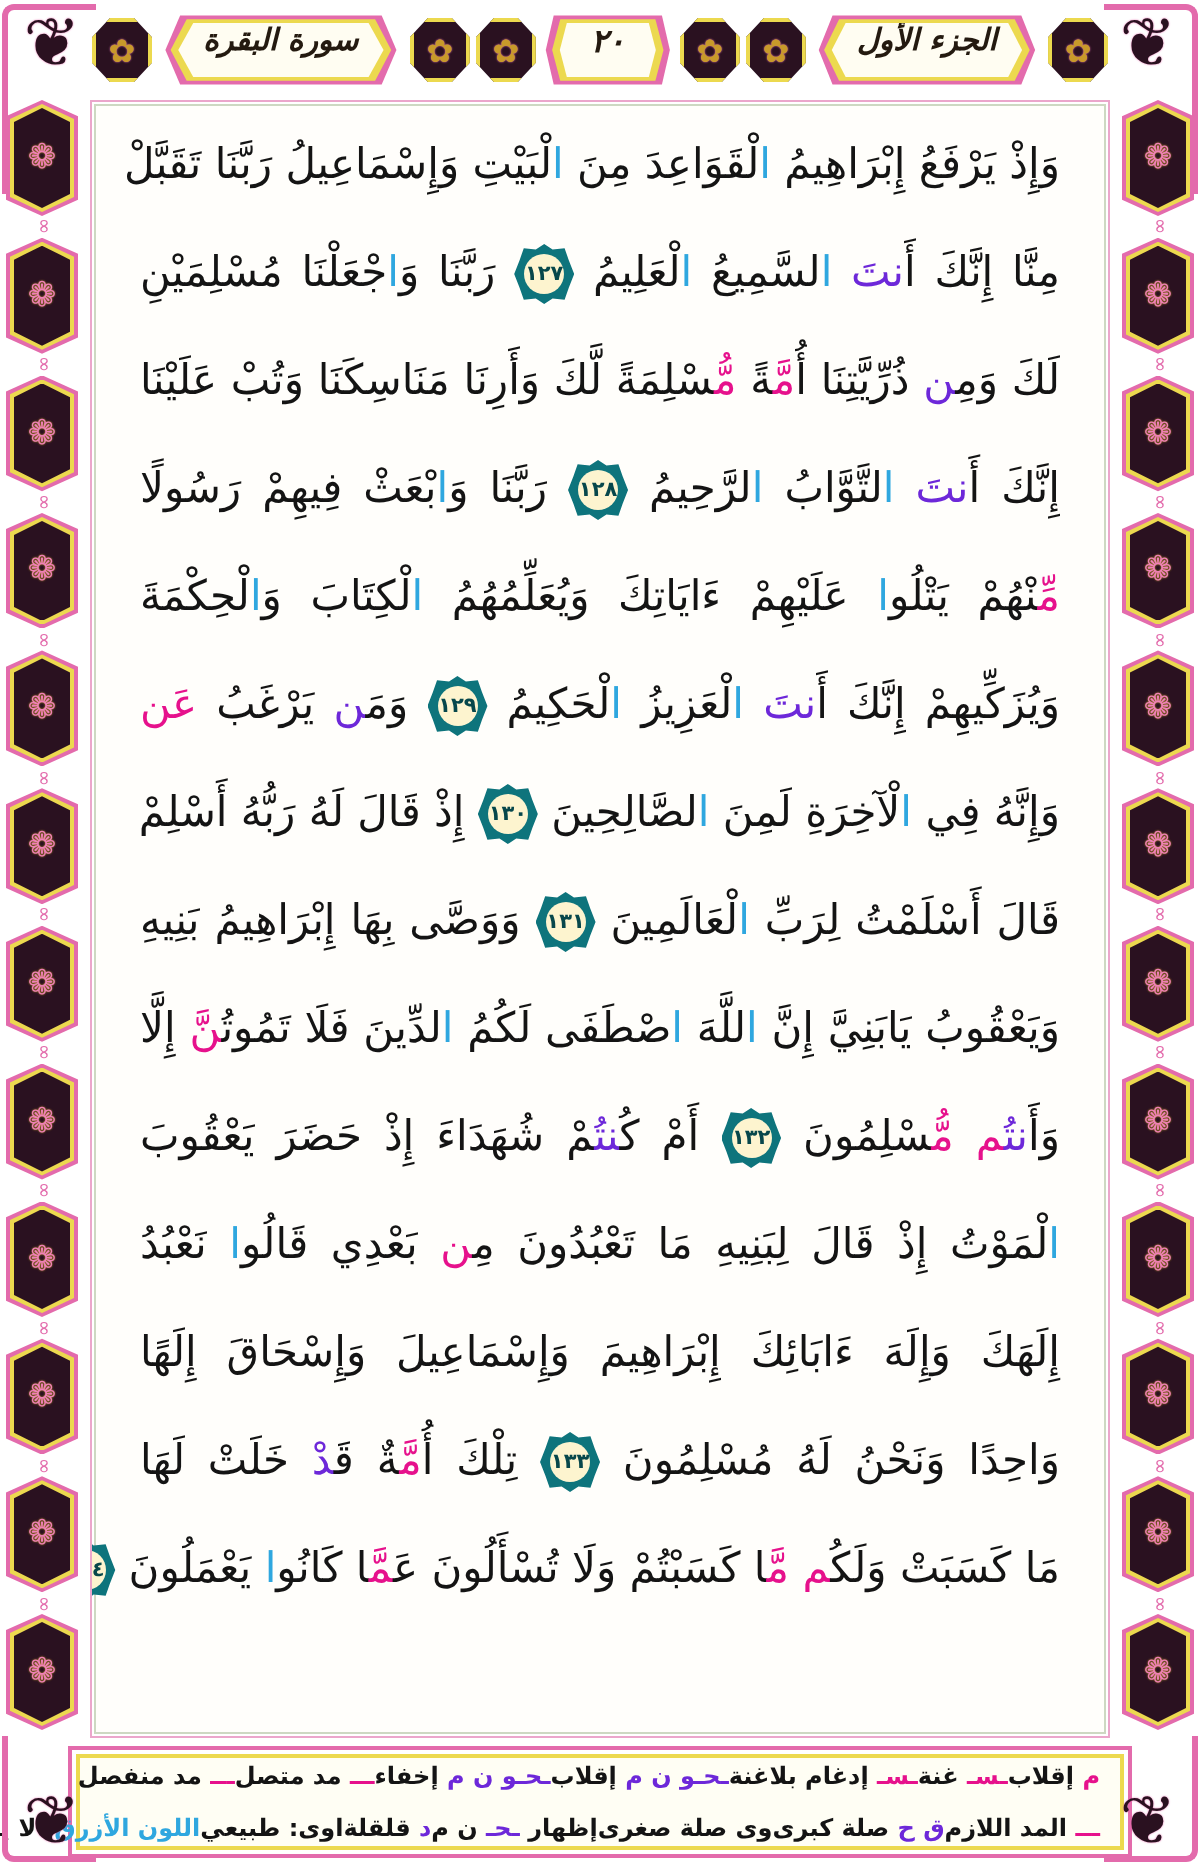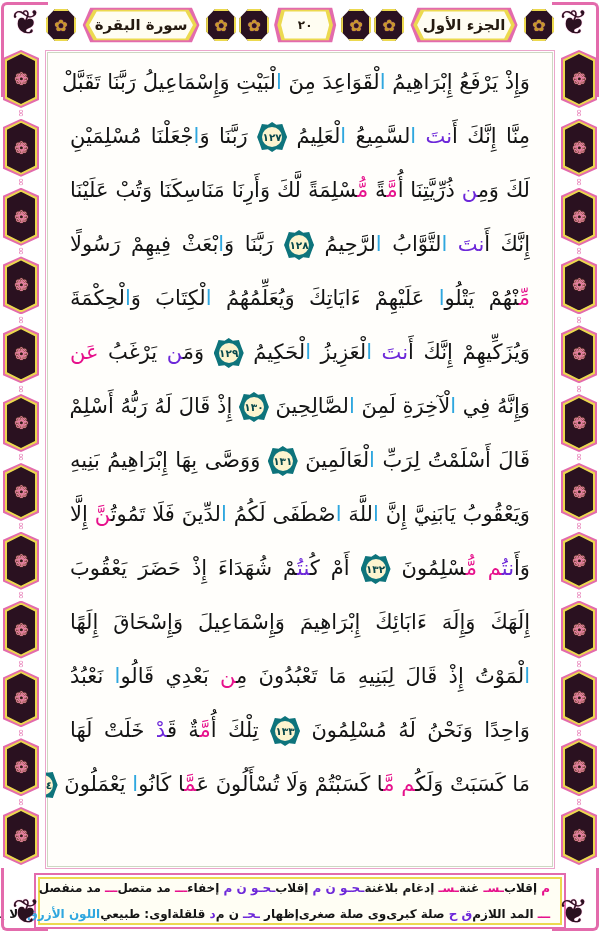--- a/index.html
+++ b/index.html
@@ -23,24 +23,24 @@
     clip-path:polygon(30% 0,70% 0,100% 30%,100% 70%,70% 100%,30% 100%,0 70%,0 30%);
     background:#2a1120;display:flex;align-items:center;justify-content:center;
     box-shadow:inset 0 0 0 2px #ecd94f;}
   .oct span{color:#c89a2a;font-size:16px;text-shadow:0 0 1px #ef7fb8;}
   .cart{height:36px;flex:1 1 auto;position:relative;
     clip-path:polygon(3% 50%,9% 2%,91% 2%,97% 50%,91% 98%,9% 98%);
     background:#e36bac;display:flex;align-items:stretch;}
   .cart-mid{flex:1;margin:2px 4px;clip-path:polygon(2% 50%,9% 2%,91% 2%,98% 50%,91% 98%,9% 98%);
     background:#ecd94f;display:flex;align-items:stretch;}
   .cart-in{flex:1;margin:2px 4px;clip-path:polygon(2% 50%,9% 2%,91% 2%,98% 50%,91% 98%,9% 98%);
-    background:#fffdf2;display:flex;align-items:center;justify-content:center;
-    font-weight:bold;font-size:15px;color:#241a10;letter-spacing:0;}
+    background:#fffdf2;display:flex;justify-content:center;
+    font-weight:bold;font-size:15px;color:#241a10;letter-spacing:0;font-style:italic;}
   .cart.hexnum{flex:0 0 66px;}
-  .cart.hexnum .cart-in{font-size:12px;}
+  .cart.hexnum .cart-in{font-size:16px;}
   
   .side{position:absolute;top:50px;bottom:68px;width:40px;z-index:3;
     display:flex;flex-direction:column;align-items:center;justify-content:space-between;}
   .side-l{left:1px}.side-r{right:1px}
   .tile{width:36px;height:58px;flex:0 0 auto;
     clip-path:polygon(50% 0,100% 14%,100% 86%,50% 100%,0 86%,0 14%);
     background:#e36bac;display:flex;align-items:stretch;justify-content:stretch;}
   .tile-mid{flex:1;margin:2px;clip-path:polygon(50% 0,100% 14%,100% 86%,50% 100%,0 86%,0 14%);
     background:#ecd94f;display:flex;align-items:stretch;}
   .tile-in{flex:1;margin:2px;clip-path:polygon(50% 0,100% 14%,100% 86%,50% 100%,0 86%,0 14%);
@@ -328,22 +328,22 @@
     <div class="qline"><span class="sk">وَإِذْ يَرْفَعُ إِبْرَاهِيمُ </span><span class="sb">ا</span><span class="sk">لْقَوَاعِدَ مِنَ </span><span class="sb">ا</span><span class="sk">لْبَيْتِ وَإِسْمَاعِيلُ رَبَّنَا تَقَبَّلْ</span></div>
     <div class="qline"><span class="sk">مِنَّا إِنَّكَ أَ</span><span class="sg">نتَ</span><span class="sk"> </span><span class="sb">ا</span><span class="sk">لسَّمِيعُ </span><span class="sb">ا</span><span class="sk">لْعَلِيمُ </span><span class="med"><span class="med-in">١٢٧</span></span><span class="sk"> رَبَّنَا وَ</span><span class="sb">ا</span><span class="sk">جْعَلْنَا مُسْلِمَيْنِ</span></div>
     <div class="qline"><span class="sk">لَكَ وَمِ</span><span class="sg">ن</span><span class="sk"> ذُرِّيَّتِنَا أُ</span><span class="sm">مَّ</span><span class="sk">ةً </span><span class="sm">مُّ</span><span class="sk">سْلِمَةً لَّكَ وَأَرِنَا مَنَاسِكَنَا وَتُبْ عَلَيْنَا</span></div>
     <div class="qline"><span class="sk">إِنَّكَ أَ</span><span class="sg">نتَ</span><span class="sk"> </span><span class="sb">ا</span><span class="sk">لتَّوَّابُ </span><span class="sb">ا</span><span class="sk">لرَّحِيمُ </span><span class="med"><span class="med-in">١٢٨</span></span><span class="sk"> رَبَّنَا وَ</span><span class="sb">ا</span><span class="sk">بْعَثْ فِيهِمْ رَسُولًا</span></div>
     <div class="qline"><span class="sm">مِّ</span><span class="sk">نْهُمْ يَتْلُو</span><span class="sb">ا</span><span class="sk"> عَلَيْهِمْ ءَايَاتِكَ وَيُعَلِّمُهُمُ </span><span class="sb">ا</span><span class="sk">لْكِتَابَ وَ</span><span class="sb">ا</span><span class="sk">لْحِكْمَةَ</span></div>
     <div class="qline"><span class="sk">وَيُزَكِّيهِمْ إِنَّكَ أَ</span><span class="sg">نتَ</span><span class="sk"> </span><span class="sb">ا</span><span class="sk">لْعَزِيزُ </span><span class="sb">ا</span><span class="sk">لْحَكِيمُ </span><span class="med"><span class="med-in">١٢٩</span></span><span class="sk"> وَمَ</span><span class="sg">ن</span><span class="sk"> يَرْغَبُ </span><span class="sm">عَن</span></div>
     <div class="qline"><span class="sk">وَإِنَّهُ فِي </span><span class="sb">ا</span><span class="sk">لْآخِرَةِ لَمِنَ </span><span class="sb">ا</span><span class="sk">لصَّالِحِينَ </span><span class="med"><span class="med-in">١٣٠</span></span><span class="sk"> إِذْ قَالَ لَهُ رَبُّهُ أَسْلِمْ</span></div>
     <div class="qline"><span class="sk">قَالَ أَسْلَمْتُ لِرَبِّ </span><span class="sb">ا</span><span class="sk">لْعَالَمِينَ </span><span class="med"><span class="med-in">١٣١</span></span><span class="sk"> وَوَصَّى بِهَا إِبْرَاهِيمُ بَنِيهِ</span></div>
     <div class="qline"><span class="sk">وَيَعْقُوبُ يَابَنِيَّ إِنَّ </span><span class="sb">ا</span><span class="sk">للَّهَ </span><span class="sb">ا</span><span class="sk">صْطَفَى لَكُمُ </span><span class="sb">ا</span><span class="sk">لدِّينَ فَلَا تَمُوتُ</span><span class="sm">نَّ</span><span class="sk"> إِلَّا</span></div>
     <div class="qline"><span class="sk">وَأَ</span><span class="sg">نتُ</span><span class="sm">م مُّ</span><span class="sk">سْلِمُونَ </span><span class="med"><span class="med-in">١٣٢</span></span><span class="sk"> أَمْ كُ</span><span class="sg">نتُ</span><span class="sk">مْ شُهَدَاءَ إِذْ حَضَرَ يَعْقُوبَ</span></div>
+    <div class="qline"><span class="sb">ا</span><span class="sk">لْمَوْتُ إِذْ قَالَ لِبَنِيهِ مَا تَعْبُدُونَ مِ</span><span class="sm">ن</span><span class="sk"> بَعْدِي قَالُو</span><span class="sb">ا</span><span class="sk"> نَعْبُدُ</span></div>
     <div class="qline"><span class="sk">إِلَهَكَ وَإِلَهَ ءَابَائِكَ إِبْرَاهِيمَ وَإِسْمَاعِيلَ وَإِسْحَاقَ إِلَهًا</span></div>
-    <div class="qline"><span class="sb">ا</span><span class="sk">لْمَوْتُ إِذْ قَالَ لِبَنِيهِ مَا تَعْبُدُونَ مِ</span><span class="sm">ن</span><span class="sk"> بَعْدِي قَالُو</span><span class="sb">ا</span><span class="sk"> نَعْبُدُ</span></div>
     <div class="qline"><span class="sk">وَاحِدًا وَنَحْنُ لَهُ مُسْلِمُونَ </span><span class="med"><span class="med-in">١٣٣</span></span><span class="sk"> تِلْكَ أُ</span><span class="sm">مَّ</span><span class="sk">ةٌ قَ</span><span class="sg">دْ</span><span class="sk"> خَلَتْ لَهَا</span></div>
     <div class="qline"><span class="sk">مَا كَسَبَتْ وَلَكُ</span><span class="sm">م مَّ</span><span class="sk">ا كَسَبْتُمْ وَلَا تُسْأَلُونَ عَ</span><span class="sm">مَّ</span><span class="sk">ا كَانُو</span><span class="sb">ا</span><span class="sk"> يَعْمَلُونَ </span><span class="med"><span class="med-in">١٣٤</span></span></div>
   </div>
 
 <div class="legend">
   <div class="legend-row" id="legend-row-0">
       <span class="legend-item"><span class="sm">م </span><span class="sk">إقلاب</span></span>
       <span class="legend-item"><span class="sm">ـسـ </span><span class="sk">غنة</span></span>
       <span class="legend-item"><span class="sm">ـسـ </span><span class="sk">إدغام بلاغنة</span></span>
       <span class="legend-item"><span class="sg">ـحـو ن م </span><span class="sk">إقلاب</span></span>

